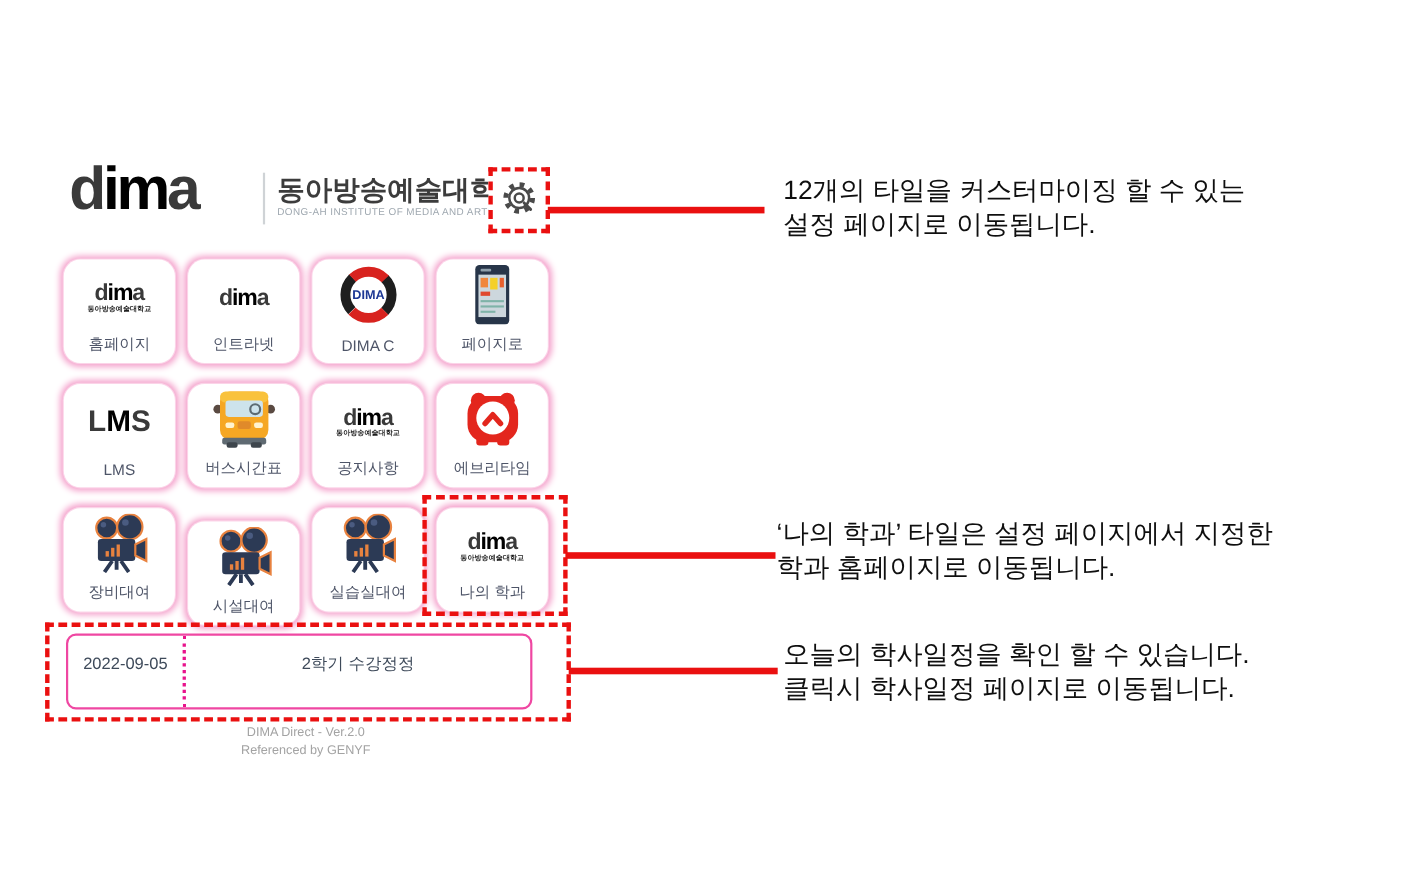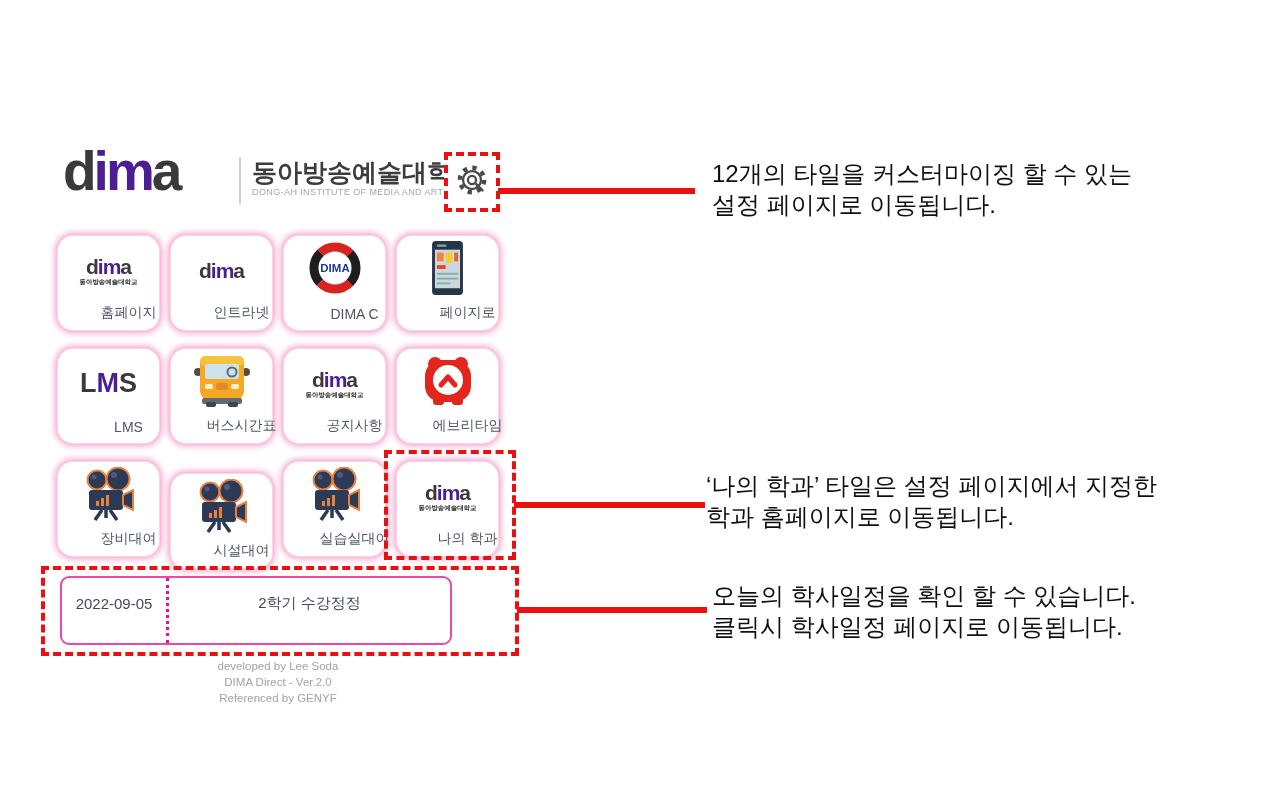--- a/index.html
+++ b/index.html
@@ -4,46 +4,46 @@
 <title>DIMA Direct</title>
 <style>
   html,body{margin:0;padding:0;}
   body{
     width:1280px;height:800px;background:#ffffff;position:relative;overflow:hidden;
     font-family:"Liberation Sans", sans-serif;
   }
 
   
   .logo-word{position:absolute;left:63px;top:144px;font-size:55px;font-weight:800;letter-spacing:-3px;line-height:1;}
-  .dk{color:#3a3a3a;} .pk{color:#4c1d95;}
+  .dk{color:#3a3a3a;} .pk{color:#000000;}
   .logo-divider{position:absolute;left:239px;top:157px;width:2px;height:47px;background:#cfd3d6;}
   .school-kr{position:absolute;left:252px;top:156px;font-size:25px;font-weight:bold;color:#3c3c3c;white-space:nowrap;}
   .school-en{position:absolute;left:252px;top:187px;font-size:9px;color:#9fa8b0;letter-spacing:.4px;white-space:nowrap;}
 
   .gear-box{position:absolute;left:444px;top:152px;width:56px;height:60px;box-sizing:border-box;
     border:4px dashed #ea1010;display:flex;align-items:center;justify-content:center;background:#fff;cursor:pointer;}
 
   
   .conn{position:absolute;height:6px;background:#ea1010;}
   .dashed-box{position:absolute;box-sizing:border-box;border:4px dashed #ea1010;z-index:5;pointer-events:none;}
   .ann{position:absolute;font-size:24px;color:#0f0f0f;line-height:31px;white-space:nowrap;}
 
   
   .tile{position:absolute;width:101px;height:94px;background:#fff;border-radius:15px;
     box-shadow:0 0 0 1px #fbd4e8, 0 0 6px 3px #f4a0cb;cursor:pointer;}
   .tile-icon{position:absolute;left:0;top:6px;width:100%;height:56px;display:flex;align-items:center;justify-content:center;}
-  .tile-label{position:absolute;left:0;bottom:8px;width:100%;text-align:center;font-size:14px;color:#4e5568;padding-left:20px;}
+  .tile-label{position:absolute;left:0;bottom:8px;width:100%;text-align:center;font-size:14px;color:#4e5568;}
 
   .dima-mini{text-align:center;line-height:1;}
   .dima-mini .w{font-size:21px;font-weight:800;letter-spacing:-1px;}
   .dima-mini .c{font-size:7px;font-weight:bold;color:#1d1d1d;margin-top:1px;transform:scale(.92);letter-spacing:0;}
   .lms-word{font-size:27px;font-weight:800;letter-spacing:0;}
 
   
-  .sched{position:absolute;left:60px;top:576px;width:392px;height:69px;box-sizing:border-box;
+  .sched{position:absolute;left:60px;top:576px;width:424px;height:69px;box-sizing:border-box;
     border:2px solid #ef47a2;border-radius:9px;display:flex;background:#fff;cursor:pointer;}
   .sched-date{width:107px;box-sizing:border-box;border-right:3px dotted #e8138c;
     display:flex;align-items:center;justify-content:center;font-size:15px;color:#3e4a5a;padding-bottom:14px;}
   .sched-event{flex:1;display:flex;align-items:center;justify-content:center;font-size:15px;color:#3e4a5a;padding-bottom:14px;}
 
   
   .footer{position:absolute;left:78px;top:658px;width:400px;text-align:center;
     font-size:11.5px;line-height:16px;color:#a3a3a3;}
 </style>
 </head>
@@ -243,21 +243,20 @@
     </div>
   <div class="tile-label">나의 학과</div>
 </div>
 
 <div class="sched">
   <div class="sched-date">2022-09-05</div>
   <div class="sched-event">2학기 수강정정</div>
 </div>
 
 <div class="footer">
-  <div>developed by Lee Soda</div>
   <div>DIMA Direct - Ver.2.0</div>
   <div>Referenced by GENYF</div>
 </div>
 
 <div class="dashed-box" style="left:384px;top:450px;width:132px;height:110px;"></div>
 <div class="dashed-box" style="left:41px;top:566px;width:478px;height:90px;"></div>
 
 <div class="conn" style="left:498px;top:188px;width:197px;"></div>
 <div class="conn" style="left:514px;top:502px;width:191px;"></div>
 <div class="conn" style="left:517px;top:607px;width:190px;"></div>

